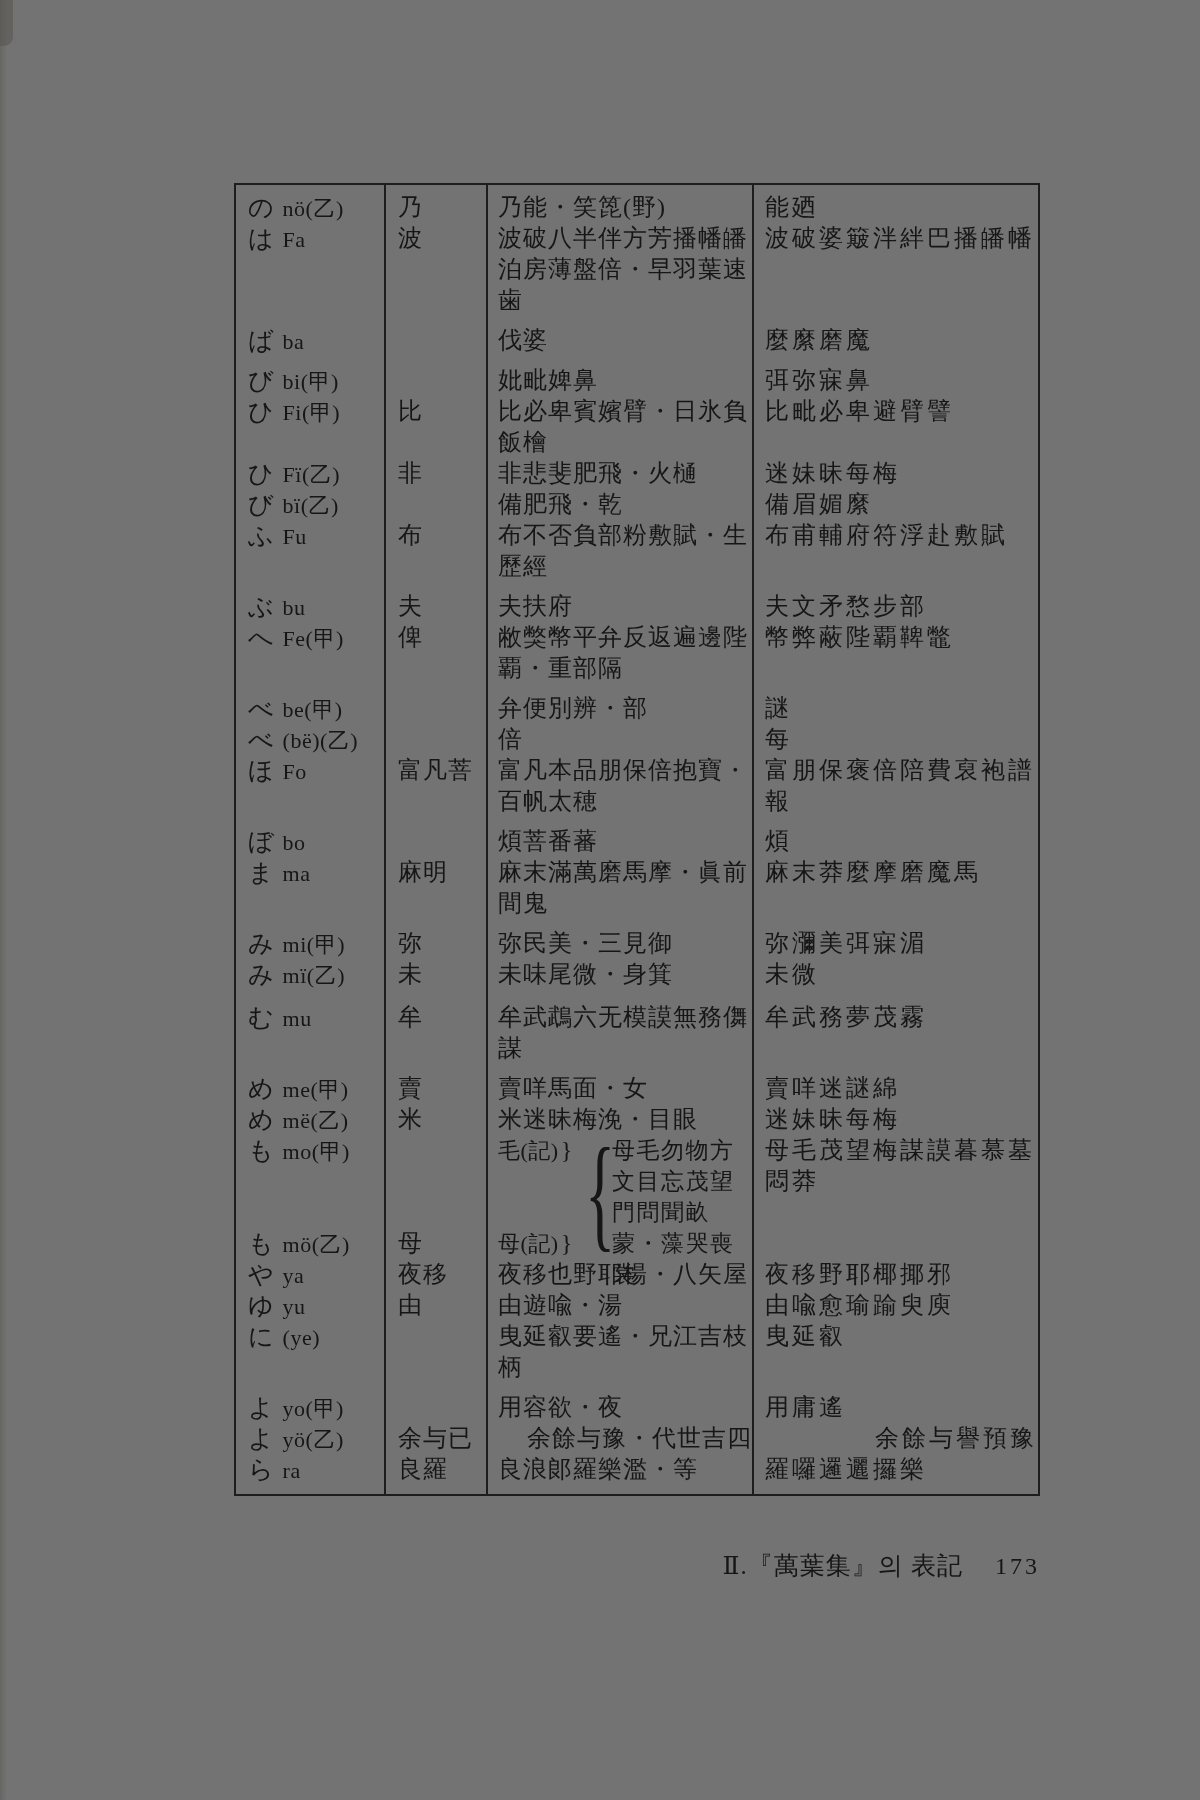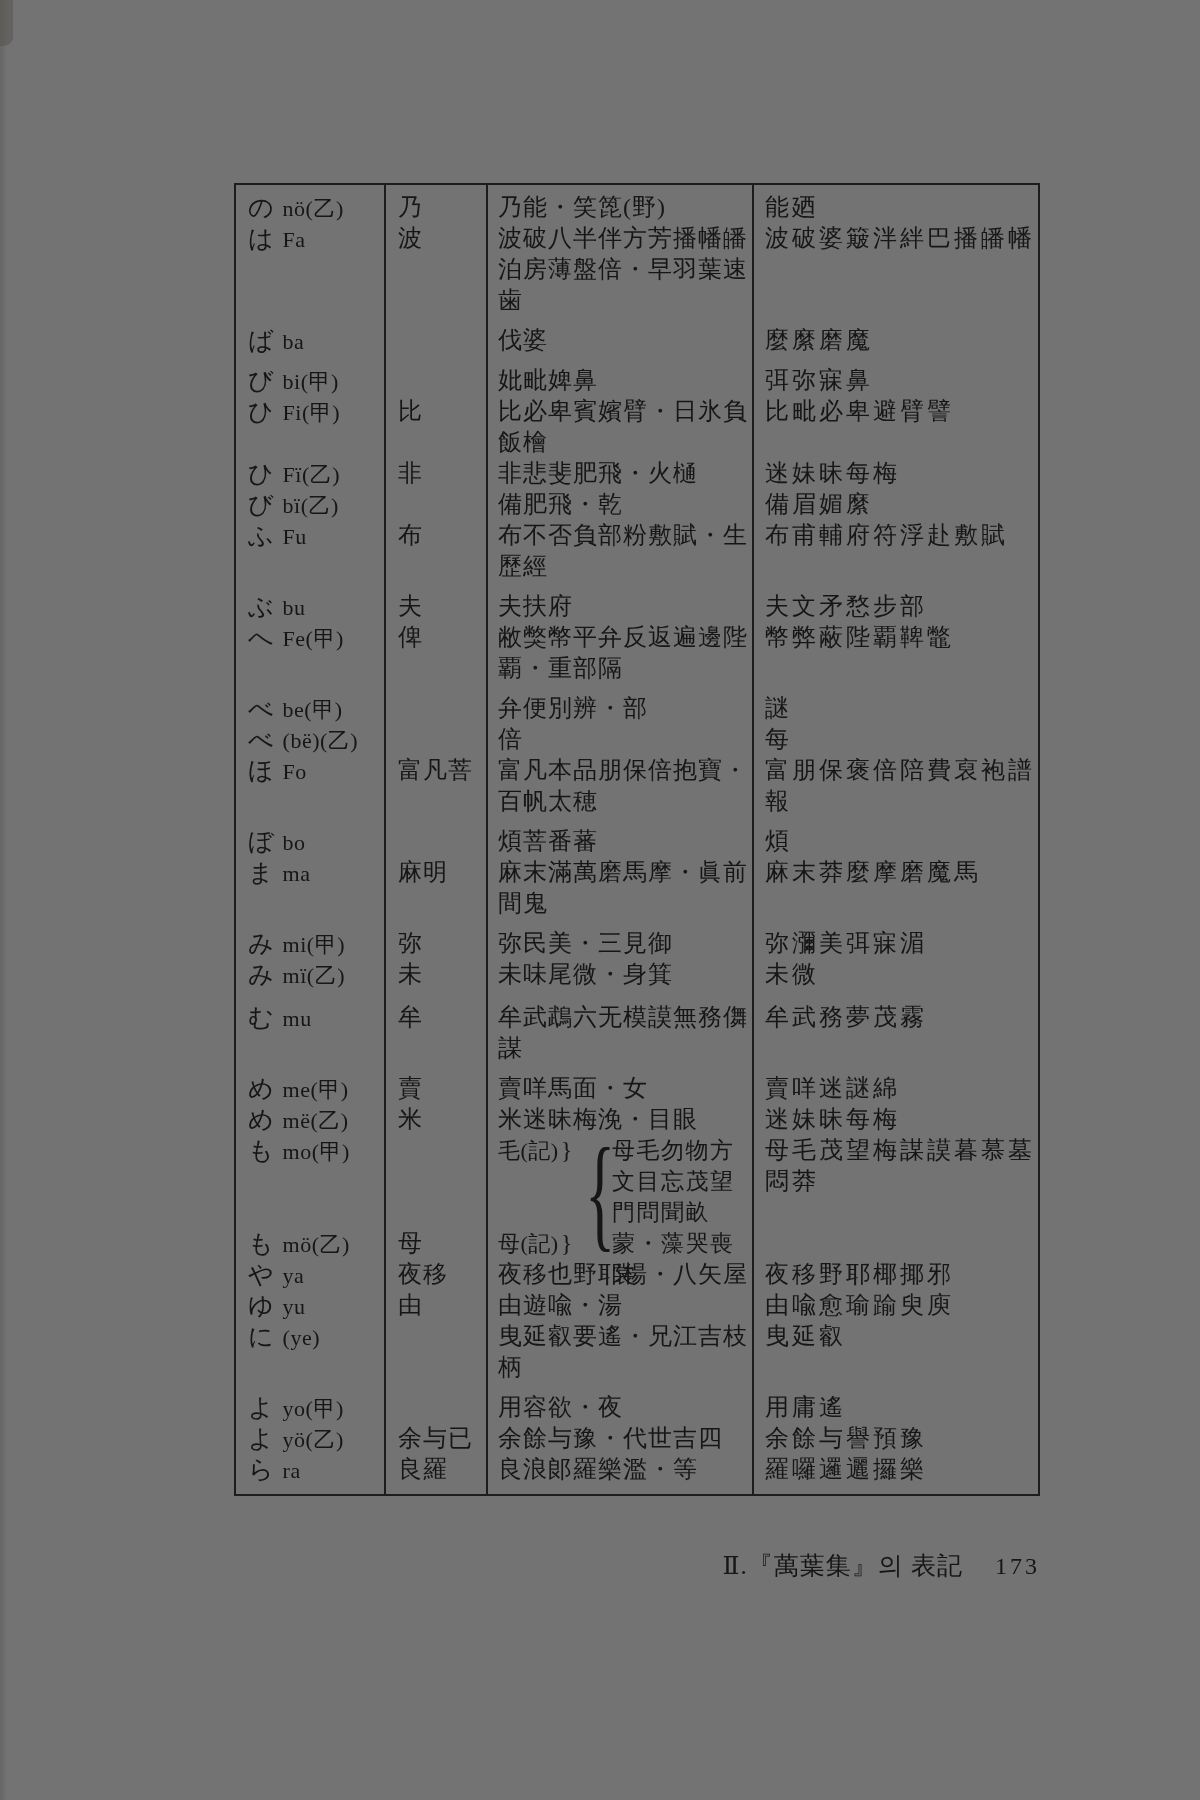--- a/index.html
+++ b/index.html
@@ -205,21 +205,21 @@
         <div class="c2"></div>
         <div class="c3">曳延叡要遙・兄江吉枝柄</div>
         <div class="c4">曳延叡</div>
       </div>
       <div class="row gap" style="height: 31px;">
         <div class="c1"><span class="kana">よ</span><span class="roman">yo(甲)</span></div>
         <div class="c2"></div>
         <div class="c3">用容欲・夜</div>
         <div class="c4">用庸遙</div>
       </div>
-      <div class="row" style="height: 31px;">
+      <div class="row" style="height: 31px; text-align: right;">
         <div class="c1"><span class="kana">よ</span><span class="roman">yö(乙)</span></div>
         <div class="c2">余与已</div>
         <div class="c3">余餘与豫・代世吉四</div>
         <div class="c4">余餘与譽預豫</div>
       </div>
       <div class="row" style="height: 31px;">
         <div class="c1"><span class="kana">ら</span><span class="roman">ra</span></div>
         <div class="c2">良羅</div>
         <div class="c3">良浪郞羅樂濫・等</div>
         <div class="c4">羅囉邏邐攞樂</div>

